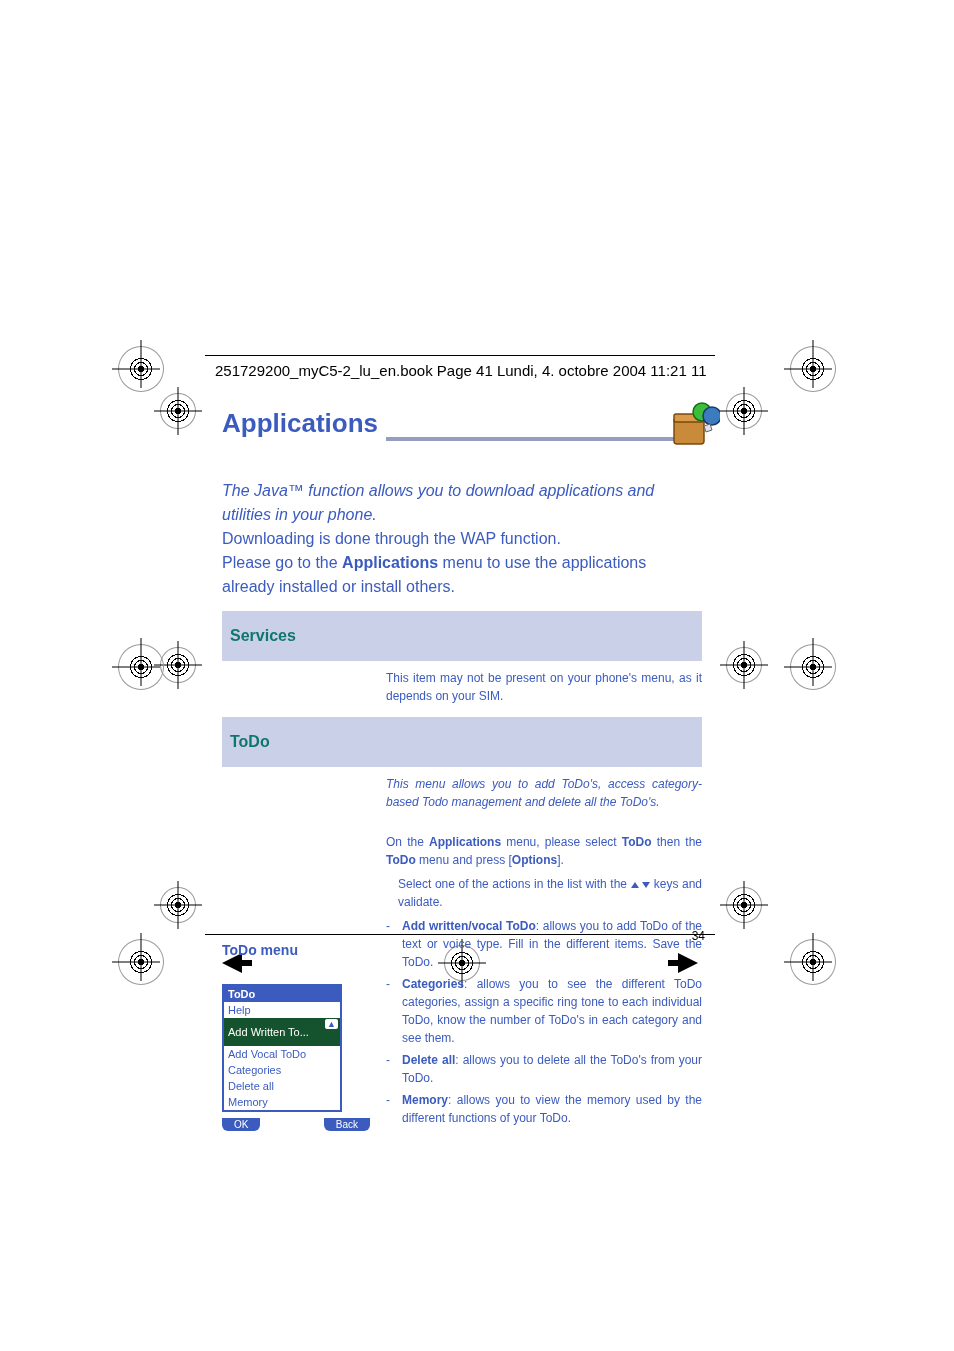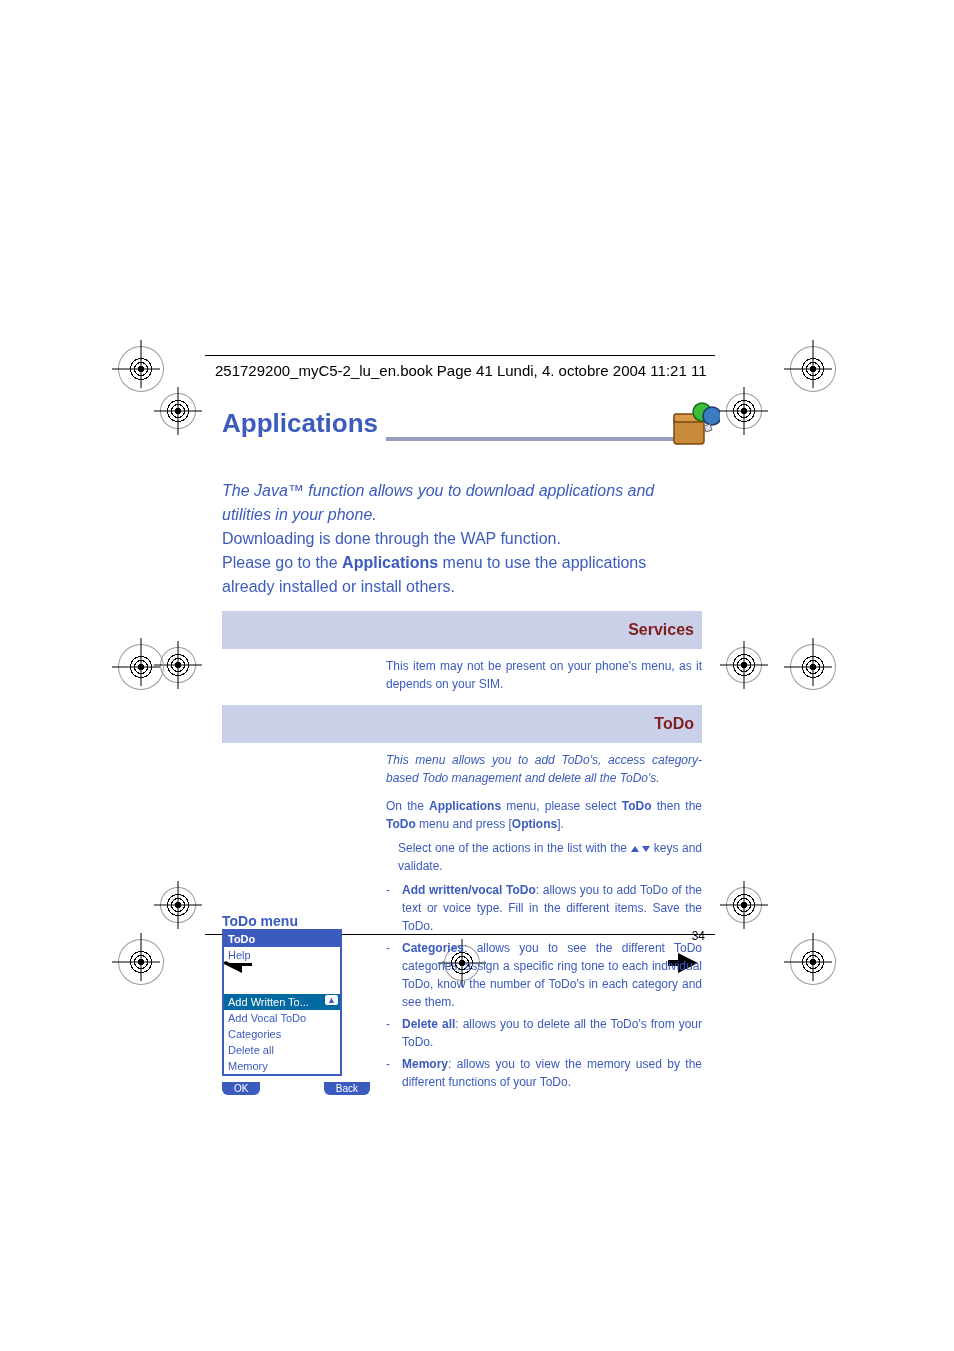--- a/index.html
+++ b/index.html
@@ -49,38 +49,38 @@
       margin-bottom: 36px;
     }
     .title-rule {
       height: 4px; background: #969ebf; flex: 1; margin-bottom: 2px;
     }
     .title-icon { position: absolute; right: -18px; top: -8px; }
     .intro { color: #3b5bbf; font-size: 16px; line-height: 1.5; }
     .intro .italic { font-style: italic; }
     .intro .bold { font-weight: bold; }
     .section-head {
-      background: #c9d0e8; color: #7f1d1d; font-weight: bold;
-      font-size: 16px; padding: 10px 8px; margin: 12px 0 8px; text-align: right;
+      background: #c9d0e8; color: #0f766e; font-weight: bold;
+      font-size: 16px; padding: 16px 8px; margin: 12px 0 8px;
     }
     .body-blue { color: #3b5bbf; font-size: 12px; line-height: 1.5; text-align: justify; }
     .body-blue .italic { font-style: italic; }
     .triangle-up { display: inline-block; width: 0; height: 0; border-left: 4px solid transparent; border-right: 4px solid transparent; border-bottom: 6px solid #3b5bbf; vertical-align: middle; }
     .triangle-down { display: inline-block; width: 0; height: 0; border-left: 4px solid transparent; border-right: 4px solid transparent; border-top: 6px solid #3b5bbf; vertical-align: middle; }
     .flex-cols { display: flex; gap: 16px; align-items: flex-end; }
     .left-col { width: 148px; flex-shrink: 0; }
     .right-col { flex: 1; }
-    .subhead { color: #3b5bbf; font-size: 14px; font-weight: bold; margin-bottom: 0; }
+    .subhead { color: #3b5bbf; font-size: 14px; font-weight: bold; margin-bottom: 26px; }
     .phone-shot {
       width: 120px; border: 2px solid #3b5bbf; font-family: Arial, sans-serif;
       font-size: 11px; margin-bottom: 6px;
     }
     .phone-head { background: #3b5bbf; color: #fff; padding: 2px 4px; font-weight: bold; }
     .phone-item { color: #3b5bbf; padding: 2px 4px; background: #fff; border-radius: 7px; }
-    .phone-sel { background: #0369a1; color: #fff; padding: 2px 4px; position: relative; margin-top: 31px; }
+    .phone-sel { background: #14532d; color: #fff; padding: 8px 4px; position: relative; }
     .phone-sel .chev { position: absolute; right: 2px; top: 1px; background: #fff; color: #3b5bbf; font-size: 9px; padding: 0 2px; border-radius: 2px;}
     .softkeys { display: flex; justify-content: space-between; gap: 6px; }
     .sk {
       background: #3b5bbf; color: #fff; font-size: 10px; padding: 1px 12px;
       border-radius: 6px 6px 0 0; transform: scaleY(-1);
       text-align: center;
     }
     .sk span { display: inline-block; transform: scaleY(-1);}
     .bullets { margin-top: 6px; }
     .bullets .row { display: flex; gap: 8px; margin-bottom: 4px; }
@@ -172,21 +172,21 @@
         <div class="phone-item">Memory</div>
       </div>
       <div class="softkeys">
         <div class="sk"><span>OK</span></div>
         <div class="sk"><span>Back</span></div>
       </div>
     </div>
 
     <div class="right-col body-blue fmt">
       <p class="italic">This menu allows you to add ToDo's, access category-based Todo management and delete all the ToDo's.</p>
-      <p style="margin-top:10px;">
+      <p style="margin-top:22px;">
         <span>On the </span><b>Applications</b><span> menu, please select </span><b>ToDo</b><span> then the </span><b>ToDo</b><span> menu and press [</span><b>Options</b><span>].</span>
       </p>
       <p style="margin-top:6px;margin-left:12px;">
         <span>Select one of the actions in the list with the </span>
         <span class="triangle-up"></span>
         <span class="triangle-down"></span>
         <span> keys and validate.</span>
       </p>
       <div class="bullets">
         <div class="row">

